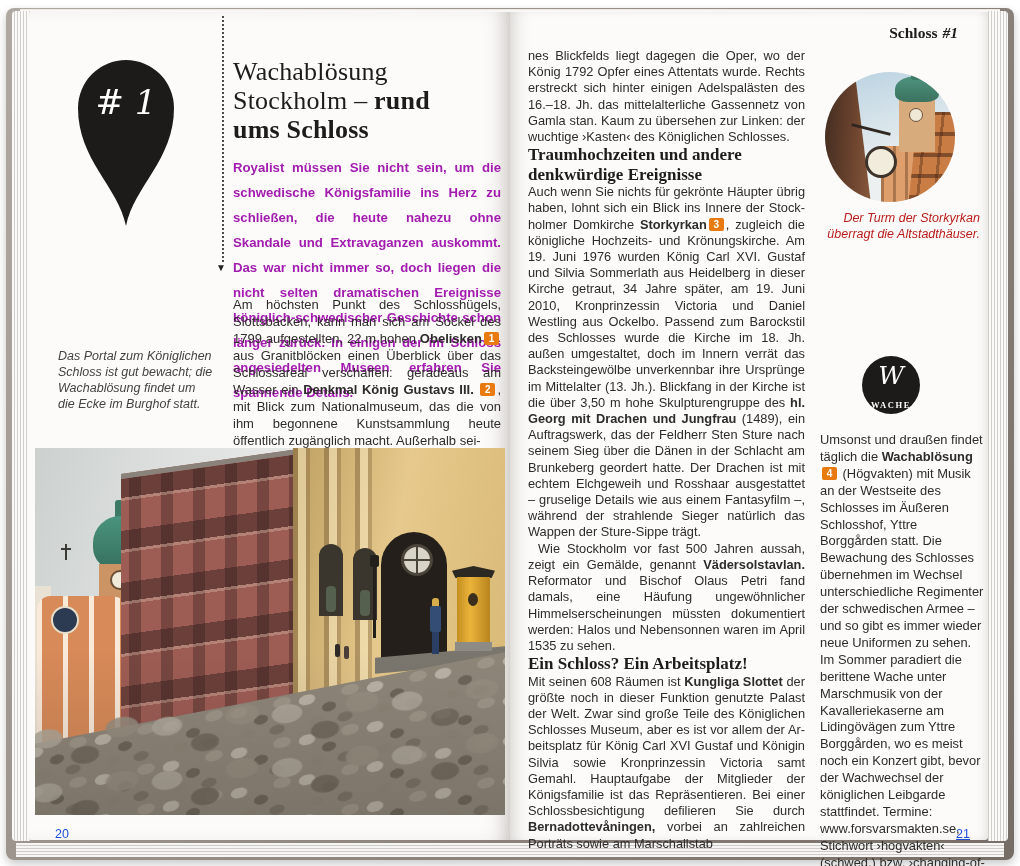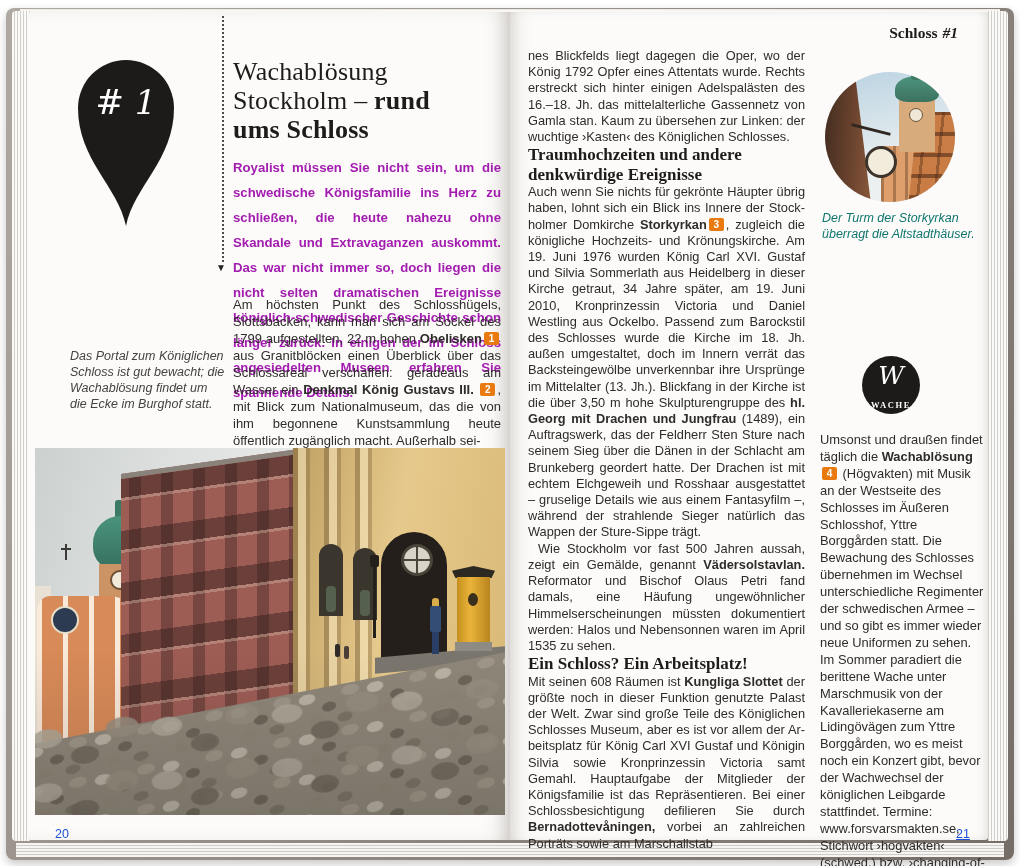--- a/index.html
+++ b/index.html
@@ -133,21 +133,21 @@
      background-image:
        repeating-linear-gradient(0deg,rgba(0,0,0,0) 0 9px,rgba(60,30,16,.5) 9px 13px,rgba(0,0,0,0) 13px 21px),
        repeating-linear-gradient(90deg,rgba(0,0,0,0) 0 7px,rgba(60,30,16,.35) 7px 10px,rgba(0,0,0,0) 10px 17px);}
   .cp-tower{left:74px;top:22px;width:36px;height:58px;background:#d7ab7c;}
   .cp-towerclock{left:84px;top:36px;width:12px;height:12px;border-radius:50%;background:#efe8d6;border:1px solid #6b5138;}
   .cp-dome{left:70px;top:4px;width:44px;height:26px;background:linear-gradient(#4e947e,#3b7260);border-radius:50% 50% 30% 30%;}
   .cp-lantern{left:86px;top:-2px;width:10px;height:10px;background:#3f7a66;border-radius:3px;}
   .cp-arm{left:26px;top:56px;width:40px;height:3px;background:#2f2720;transform:rotate(14deg);}
   .cp-clock{left:40px;top:74px;width:26px;height:26px;border-radius:50%;background:#f2ecdc;border:3px solid #3e332a;}
   .sidebar-cap{position:absolute;left:312px;top:198px;width:158px;font-size:12.5px;line-height:16px;
-     font-style:italic;color:#0f766e;}
+     font-style:italic;color:#b91c1c;text-align:right;}
 </style>
 </head>
 <body>
 
 <div id="canvas">
   <div class="book"></div>
   <div class="stack-top"></div>
   <div class="stack-left"></div>
   <div class="stack-right"></div>
   <div class="stack-bottom"></div>
@@ -165,21 +165,21 @@
     <div class="abs title" style="left:205px;top:45px;width:275px;">
       <span>Wachablösung</span><br>
       <span>Stockholm – </span><span class="b">rund</span><br>
       <span class="b">ums Schloss</span>
     </div>
 
     <div class="abs intro" style="left:205px;top:143px;width:268px;">Royalist müssen Sie nicht sein, um die schwe­dische Königsfamilie ins Herz zu schließen, die heute nahezu ohne Skandale und Extravagan­zen auskommt. Das war nicht immer so, doch liegen die nicht selten dramatischen Ereignisse königlich-schwedischer Geschichte schon länger zurück. In einigen der im Schloss angesiedelten Museen erfahren Sie spannende Details.</div>
 
     <div class="abs bodytext" style="left:205px;top:284px;width:268px;"><span>Am höchsten Punkt des Schlosshügels, Slottsba­cken, kann man sich am Sockel des 1799 aufge­stellten, 22 m hohen </span><span class="b">Obelisken</span><span class="numbadge">1</span><span> aus Granit­blöcken einen Überblick über das Schlossareal verschaffen: geradeaus am Wasser ein </span><span class="b">Denkmal König Gustavs III. </span><span class="numbadge">2</span><span>, mit Blick zum Nationalmuse­um, das die von ihm begonnene Kunstsammlung heute öffentlich zugänglich macht. Außerhalb sei-</span></div>
 
-    <div class="abs margin-cap" style="left:42px;top:336px;width:156px;">Das Portal zum Königlichen Schloss ist gut bewacht; die Wachablösung findet um die Ecke im Burghof statt.</div>
+    <div class="abs margin-cap" style="left:30px;top:336px;width:156px;">Das Portal zum Königlichen Schloss ist gut bewacht; die Wachablösung findet um die Ecke im Burghof statt.</div>
 
     <div class="photo">
       <div class="ph-palewall"></div>
       <div class="ph-spire"></div>
       <div class="ph-dome"></div>
       <div class="ph-tower"></div>
       <div class="ph-towerclock"></div>
       <div class="ph-church"></div>
       <div class="ph-churchclock"></div>
       <div class="ph-cross-v"></div>

